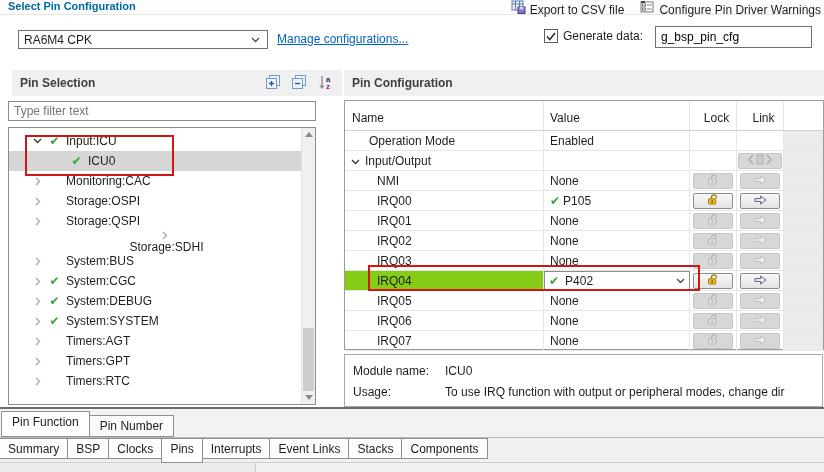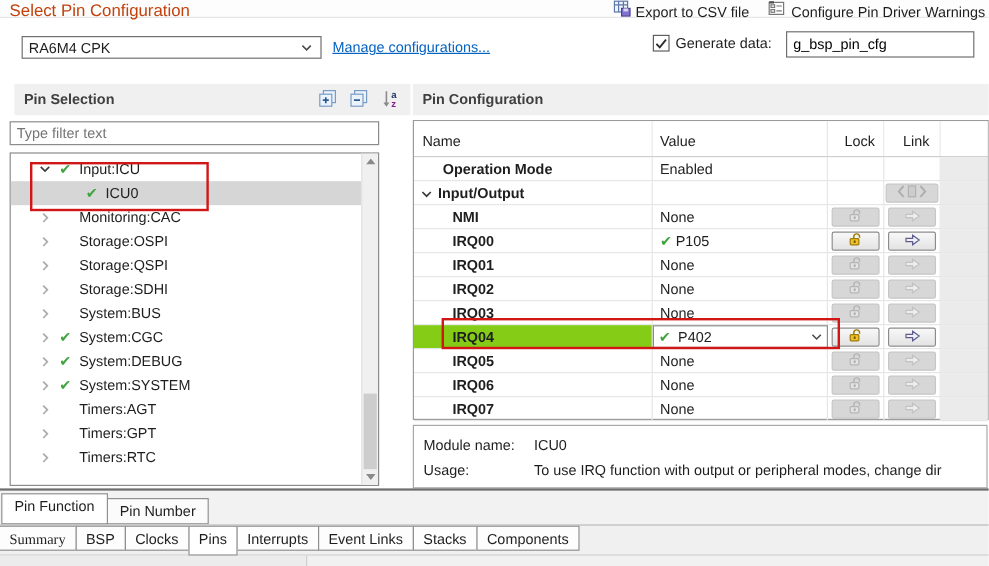--- a/index.html
+++ b/index.html
@@ -6,21 +6,21 @@
   html,body { margin:0; padding:0; }
   body {
     width:824px; height:472px; position:relative; overflow:hidden;
     background:#ffffff; color:#1e1e1e;
     font-family:"Liberation Sans", sans-serif; font-size:12px;
   }
   .abs { position:absolute; }
 
   
   #top-header { left:0; top:0; width:824px; height:15px; border-bottom:1px solid #e6e6e6; background:#fdfdfd; }
-  #view-title { position:absolute; left:8px; top:0px; font-weight:normal; color:#c2410c; font-size:14px; }
+  #view-title { position:absolute; left:8px; top:0px; font-weight:bold; color:#0369a1; font-size:11px; }
   #top-actions { position:absolute; right:3px; top:0px; display:flex; gap:16px; }
   .action-item { display:flex; align-items:flex-end; gap:4px; cursor:default; }
 
   
   #device-combo { left:18px; top:30px; width:250px; height:19px; border:1px solid #707070; background:#fff;
     display:flex; align-items:center; justify-content:space-between; padding:0 3px 0 5px; }
   #manage-link { left:277px; top:32px; color:#0563c1; text-decoration:underline; cursor:pointer; }
   #generate-group { left:544px; top:29px; display:flex; align-items:center; gap:5px; }
   .checkbox { width:14px; height:14px; border:1px solid #5f5f5f; background:#fff; display:flex; align-items:center; justify-content:center; }
   #generate-input { left:655px; top:26px; width:157px; height:22px; border:1px solid #707070; padding:0 5px;
@@ -55,21 +55,21 @@
   #cfg-table { left:344px; top:100px; width:480px; height:250px; border:1px solid #9b9b9b; background:#fff; }
   .trow { display:flex; height:20px; border-bottom:1px solid #e6e6e6; }
   .trow.header { height:30px; border-bottom:1px solid #cfcfcf; }
   .tcell { border-right:1px solid #e6e6e6; display:flex; align-items:center; overflow:hidden; flex:none; }
   .trow.header .tcell { align-items:center; padding-top:5px; background:#fff; }
   .c-name { width:199px; }
   .c-value { width:146px; padding-left:6px; gap:3px; }
   .c-lock, .c-link { width:47px; justify-content:center; }
   .c-fill { flex:1; border-right:none; background:#ebebeb; }
   .trow.header .c-fill { background:#fff; }
-  .c-name .ntext { white-space:nowrap;font-weight:bold; }
+  .c-name .ntext { white-space:nowrap; }
   .sel-name { background:#cde6f5; }
   .btn { width:40px; height:16px; border-radius:2px; display:flex; align-items:center; justify-content:center; }
   .btn.on  { background:linear-gradient(#f8f8f8,#e3e3e3); border:1px solid #8c8c8c; }
   .btn.off { background:#d7d7d7; border:1px solid #c6c6c6; }
   .value-combo { padding:0; border:1px solid #8c8c8c; background:#fff; display:flex; align-items:center; gap:3px; }
   .value-combo .vtext { margin-left:3px; }
   .combo-chev { margin-left:auto; margin-right:4px; display:flex; }
 
   
   #module-info { left:344px; top:354px; width:479px; height:53px; border:1px solid #a9a9a9; background:#fff; padding:6px 0 0 8px; }
@@ -78,21 +78,21 @@
   .mi-value { white-space:nowrap; overflow:hidden; flex:1; }
 
   
   #dark-sep { left:0; top:407px; width:824px; height:2px; background:#6d6d6d; }
   #inner-tabs { left:0; top:409px; width:824px; height:28px; background:#f2f2f2; display:flex; align-items:flex-end; padding-left:2px; }
   .itab { border:1px solid #919191; background:#fbfbfb; height:22px; padding:3px 10px 0; margin-left:-1px; white-space:nowrap; }
   .itab.active { background:#fff; height:26px; z-index:2; position:relative; }
   #editor-tabs { left:0; top:437px; width:824px; height:25px; background:#f0f0f0; border-top:1px solid #b9b9b9;
     display:flex; align-items:flex-start; }
   .etab { border:1px solid #8f8f8f; background:#fdfdfd; height:21px; padding:3px 8px 0; margin-left:-1px; white-space:nowrap; }
-  .etab:first-child { margin-left:0; border-left:none;font-family:Liberation Serif, serif; }
+  .etab:first-child { margin-left:0; border-left:none; }
   .etab.active { background:#fff; height:25px; z-index:2; position:relative; }
 
   
   #status-bar { left:0; top:462px; width:824px; height:10px; background:#f1f1f1; border-top:1px solid #cfcfcf; display:flex; }
   #status-left { width:256px; height:100%; border-right:1px solid #cfcfcf; background:#ececec; }
 
   
   .annotation { position:absolute; border:2px solid #d01716; pointer-events:none; z-index:5; }
   #tree-annotation { left:16px; top:7px; width:149px; height:41px; }
   #table-annotation { left:23px; top:164px; width:332px; height:26px; }
@@ -218,21 +218,21 @@
       </div>
       <div class="tree-row" style="padding-left: 20px;">
         <span class="slot">
           <svg width="6" height="9">
             <polyline points="1,1 4.5,4.5 1,8" fill="none" stroke="#ababab" stroke-width="1.4"></polyline>
           </svg>
         </span>
         <span class="slot"></span>
         <span class="tree-label">Storage:QSPI</span>
       </div>
-      <div class="tree-row" style="padding-left: 20px;">
+      <div class="tree-row" style="padding-left: 20px; flex-direction: column;">
         <span class="slot">
           <svg width="6" height="9">
             <polyline points="1,1 4.5,4.5 1,8" fill="none" stroke="#ababab" stroke-width="1.4"></polyline>
           </svg>
         </span>
         <span class="slot"></span>
         <span class="tree-label">Storage:SDHI</span>
       </div>
       <div class="tree-row" style="padding-left: 20px;">
         <span class="slot">

